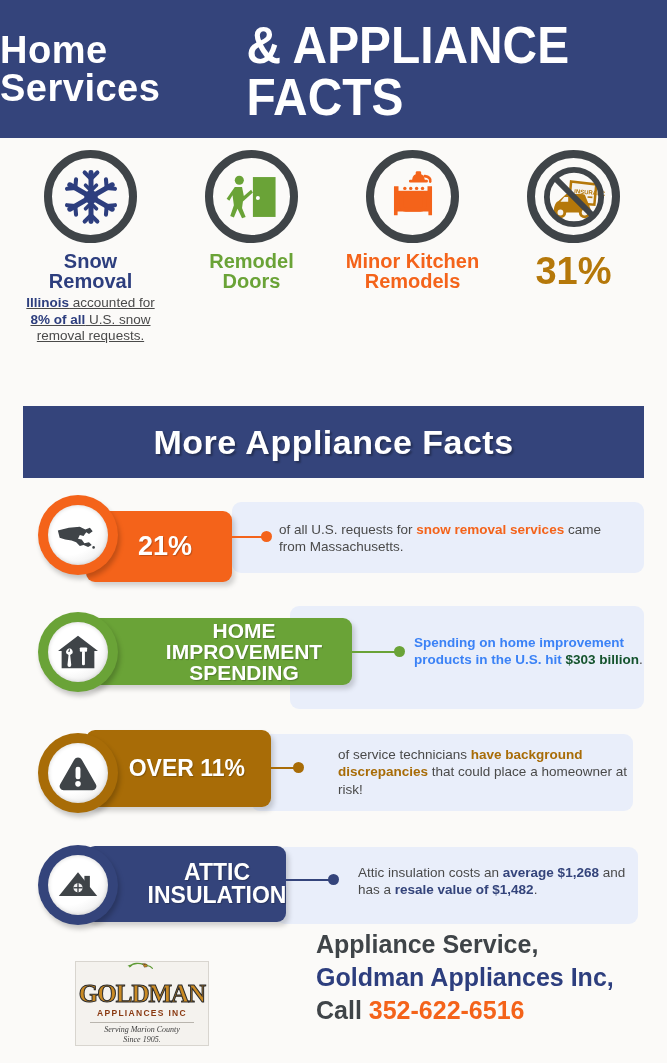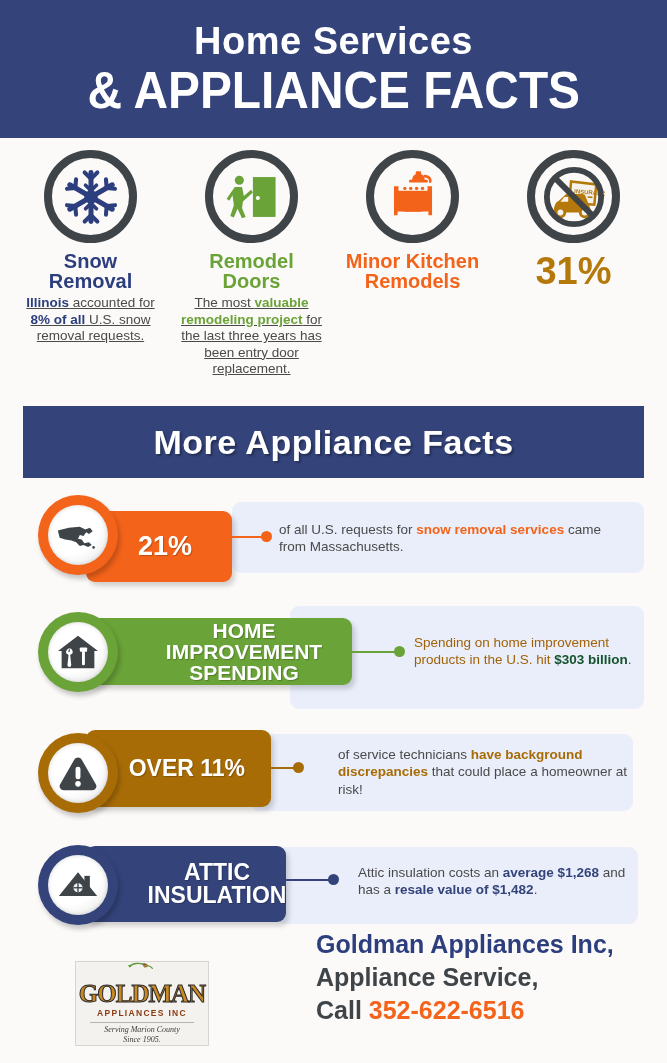--- a/index.html
+++ b/index.html
@@ -8,21 +8,21 @@
     background: #fbfaf8;
     font-family: "Liberation Sans", sans-serif;
     overflow: hidden;
   }
   #page { position: relative; width: 667px; height: 1063px; background: #fbfaf8; }
 
   
   .header {
     position: absolute; left: 0; top: 0; width: 667px; height: 138px;
     background: #34447b;
-    display: flex; flex-direction: column;
+    display: flex; 
     align-items: center; justify-content: center;
   }
   .header .line1 {
     color: #ffffff; font-size: 38px; font-weight: bold;
     letter-spacing: 0.5px; line-height: 1.0;
     font-family: "Liberation Sans Narrow", "Liberation Sans", sans-serif;
   }
   .header .line2 {
     color: #ffffff; font-size: 52px; font-weight: bold;
     line-height: 1.0; margin-top: 4px;
@@ -192,21 +192,20 @@
           <rect x="33" y="10" width="25" height="44" fill="#6aa337"></rect>
           <circle cx="38.5" cy="33" r="2.2" fill="#ffffff"></circle>
           <circle cx="18" cy="13.5" r="5" fill="#6aa337"></circle>
           <path d="M13 21 L21 21 L23 31 L31 24 L33 27 L22 37 L21 44 L25 54 L21 55.5 L16 45 L12 54.5 L8 53 L12 41 L10.5 30 L7 36 L4 34 Z" fill="#6aa337"></path>
         </svg>
       </div>
       <div class="col-title t-green">
         <span>Remodel</span><br>
         <span>Doors</span>
       </div>
-      <div class="col-body"><span style="color: rgb(74, 74, 74);">The most </span><b style="color: rgb(106, 163, 55);">valuable remodeling project</b><span style="color: rgb(74, 74, 74);"> for the last three years has been entry door replacement.</span></div>
     </div>
 
     <div class="col">
       <div class="icon-ring">
         <svg width="60" height="58" viewBox="0 0 64 64">
           <path d="M38 6 a7 7 0 0 1 7 7 h2 a1.5 1.5 0 0 1 0 3 h-18 a1.5 1.5 0 0 1 0 -3 h2 a7 7 0 0 1 7 -7 z" fill="#f4631a"></path>
           <path d="M45 9 q7 1 6 6" stroke="#f4631a" stroke-width="3" fill="none" stroke-linecap="round"></path>
           <rect x="35" y="3.5" width="6" height="4" rx="1.6" fill="#f4631a"></rect>
           <path d="M11 20 h5 v5 h32 v-5 h5 v32 h-4 v-4 h-34 v4 h-4 z" fill="#f4631a"></path>
           <rect x="19" y="29" width="26" height="17" rx="5" fill="none" stroke="#f4631a" stroke-width="4.5"></rect>
@@ -281,21 +280,21 @@
           <g fill="#ffffff">
             <path d="M15 18 a4.2 4.2 0 0 0 -4 5.4 l2.6 2 l-1.2 11 a2.1 2.1 0 0 0 4.2 0 l-1.2 -11 l2.6 -2 a4.2 4.2 0 0 0 -3 -5.4 l0 3.6 l-2 0 z"></path>
             <rect x="26" y="17" width="8" height="4.6" rx="1"></rect>
             <rect x="28.4" y="21" width="3.2" height="15.6" rx="1.4"></rect>
           </g>
         </svg>
       </div>
     </div>
     <div class="connector" style="left:352px; top:651px; width:48px; background:#6aa337;"></div>
     <div class="dot" style="left:394px; top:646px; background:#6aa337;"></div>
-    <div class="fact-text" style="left:414px; top:634px; width:230px;"><span style="color: #a16207;">Spending on home improvement products in the U.S. hit </span><b style="color: #14532d;">$303 billion</b><span style="color: rgb(74, 74, 74);">.</span></div>
+    <div class="fact-text" style="left:414px; top:634px; width:230px;"><span style="color: #3b82f6; font-weight: bold;">Spending on home improvement products in the U.S. hit </span><b style="color: #14532d;">$303 billion</b><span style="color: rgb(74, 74, 74);">.</span></div>
   </div>
 
   <div class="fact" style="top:0">
     <div class="panel" style="left:251px; top:734px; width:382px; height:77px;"></div>
     <div class="pill" style="left:86px; top:730px; width:185px; height:77px; background:#a86c07; justify-content:flex-end; padding-right:26px;">
       <span class="pill-label" style="font-size:23px;">OVER 11%</span>
     </div>
     <div class="badge" style="left:38px; top:733px; background:#a86c07;">
       <div class="badge-inner">
         <svg width="42" height="38" viewBox="0 0 46 42">
@@ -344,18 +343,18 @@
     <div class="logo-word">GOLDMAN</div>
     <div class="logo-sub">APPLIANCES        INC</div>
     <div class="logo-rule"></div>
     <div class="logo-tag">
       <span>Serving Marion County</span><br>
       <span>Since 1905.</span>
     </div>
   </div>
 
   <div class="footer-text">
+    <div class="footer-line">Appliance Service,</div>
     <div class="footer-line f-navy">Goldman  Appliances Inc,</div>
-    <div class="footer-line">Appliance Service,</div>
     <div class="footer-line"><span>Call </span><span class="f-orange">352-622-6516</span></div>
   </div>
 
 </div>
 
 </body></html>

